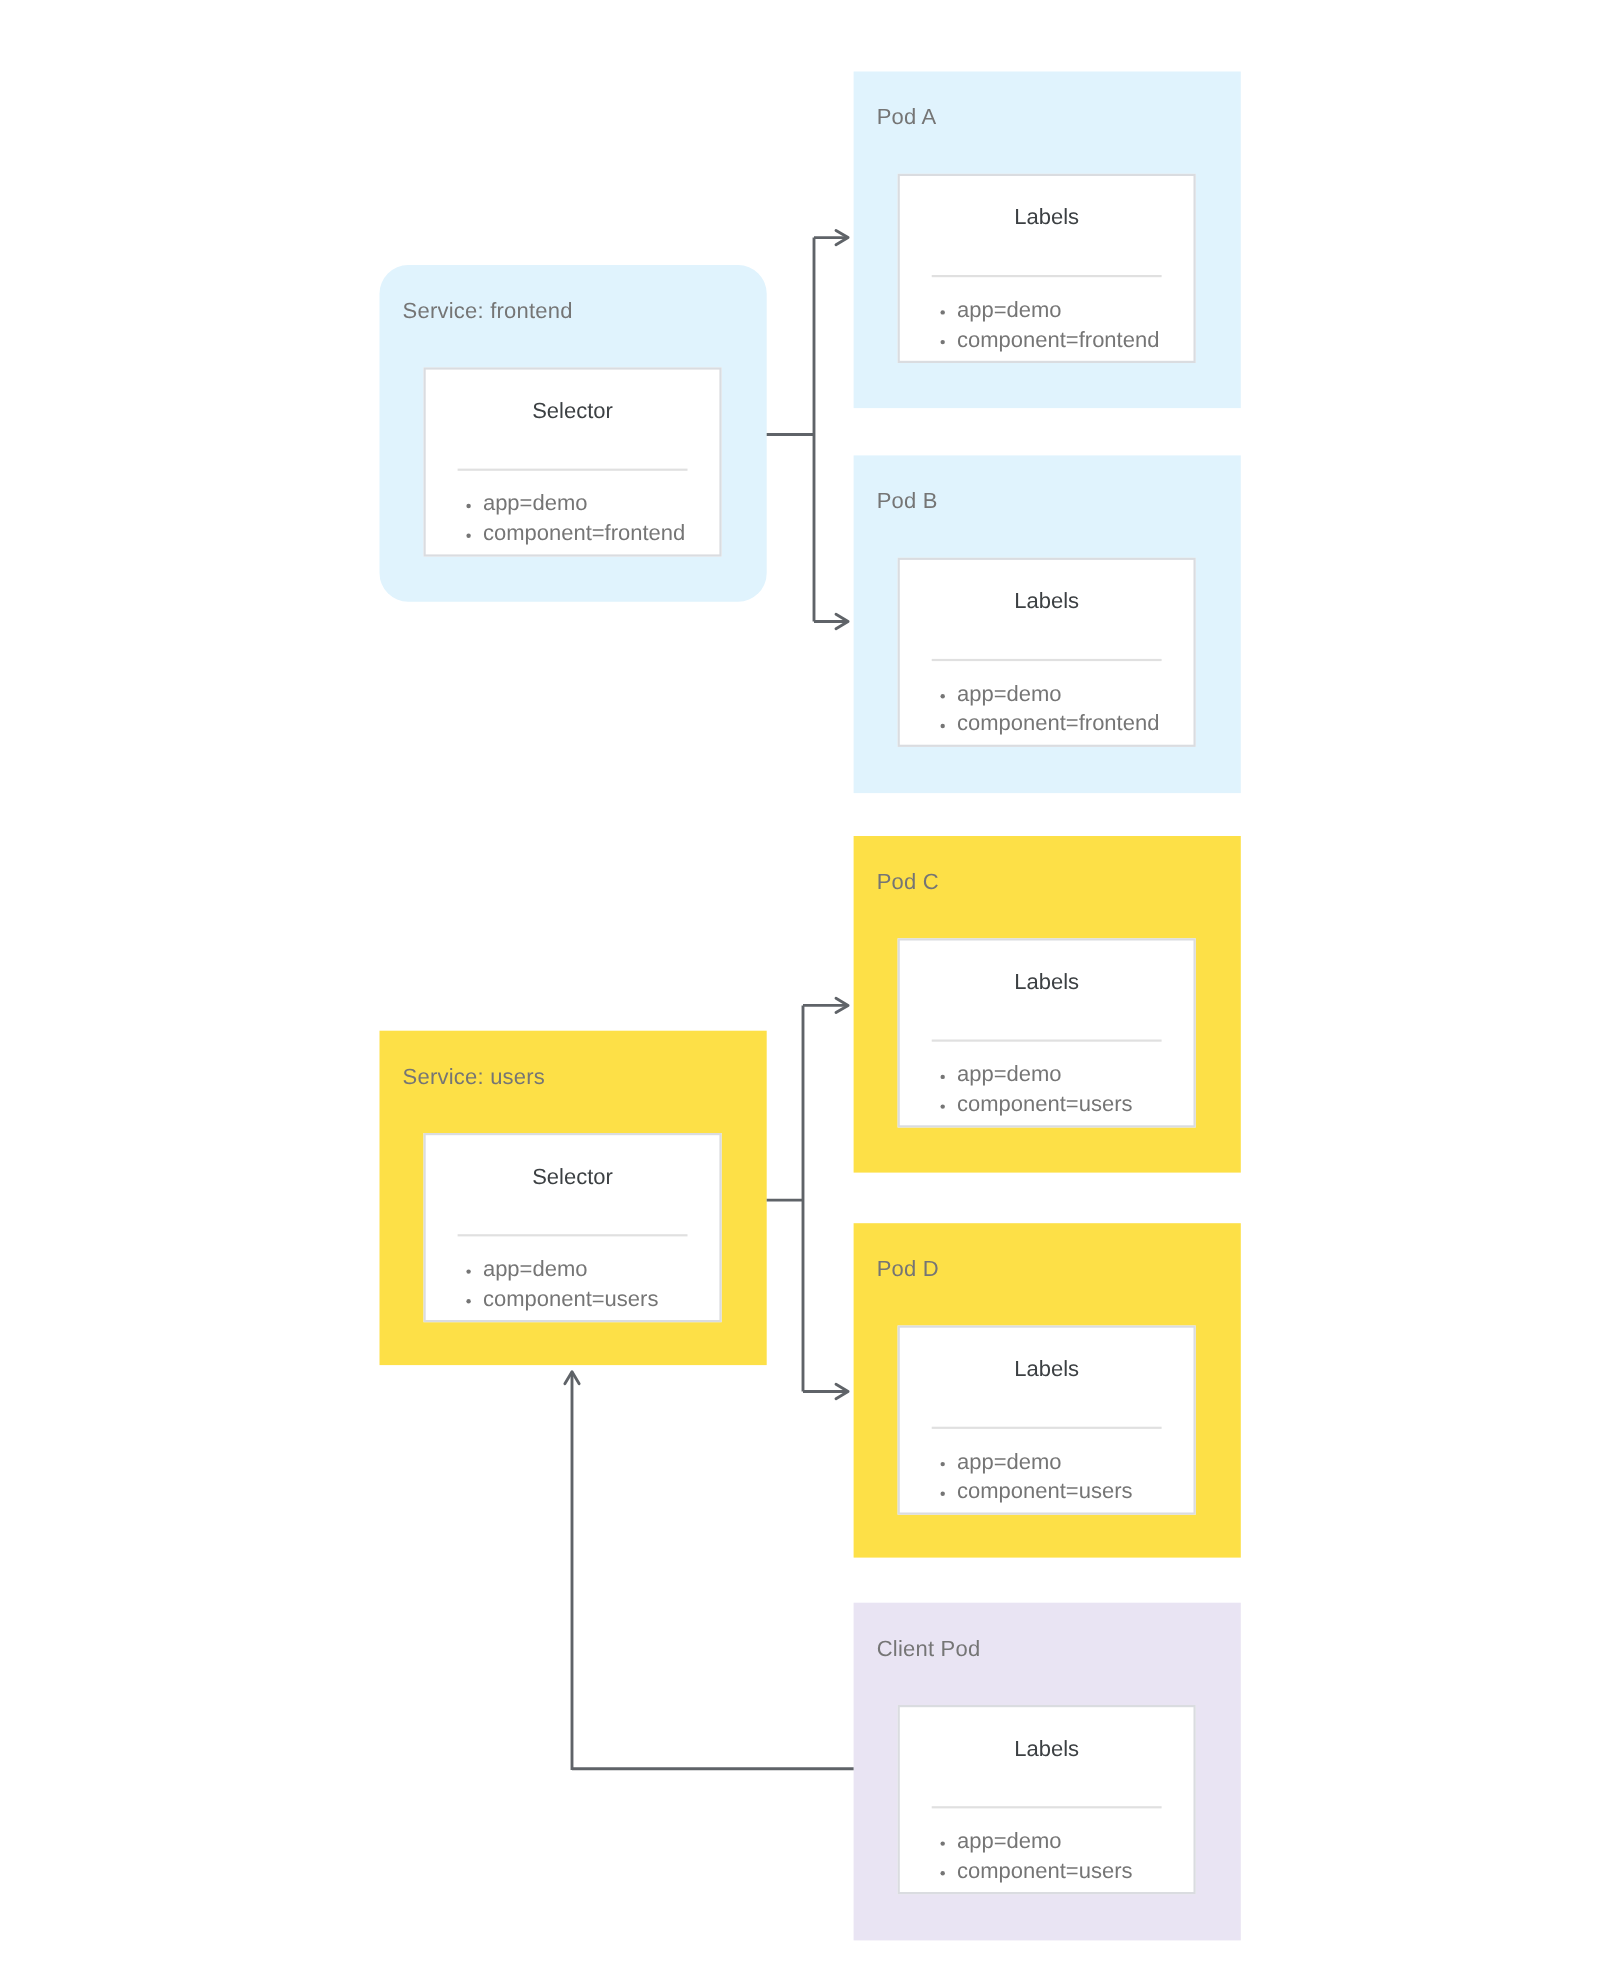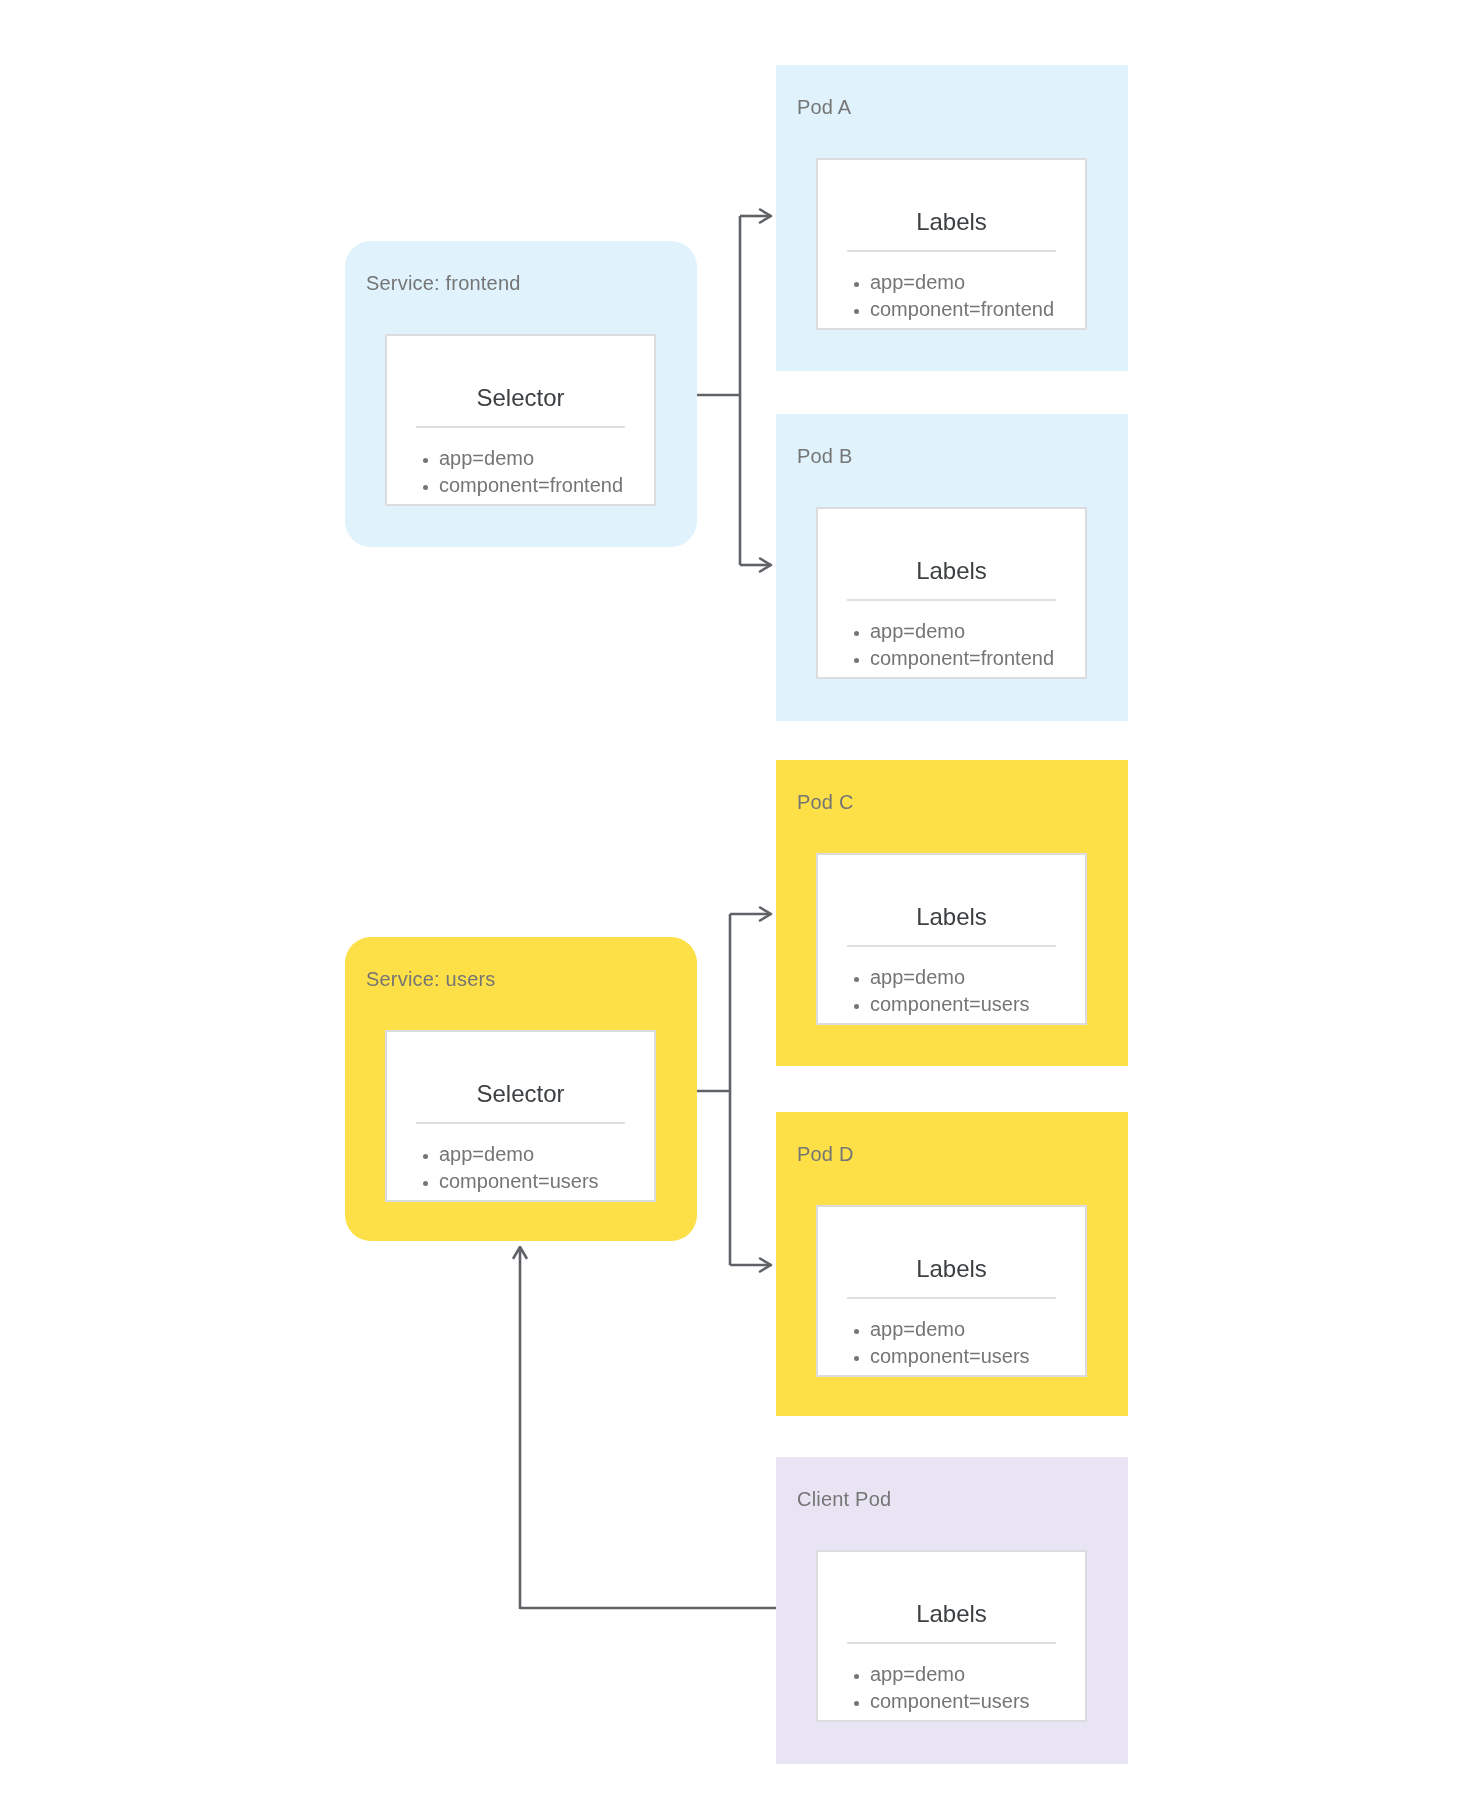--- a/index.html
+++ b/index.html
@@ -40,23 +40,23 @@
     position: absolute;
     left: 40px;
     top: 93px;
     width: 271px;
     height: 172px;
     background: #ffffff;
     border: 2px solid #dadce0;
     box-sizing: border-box;
   }
   .card-title {
-    margin-top: 48px;
+    margin-top: 27px;
     text-align: center;
-    font-size: 24px;
+    font-size: 20px;
     color: #3c4043;
   }
   .card-divider {
     position: absolute;
     left: 29px;
     right: 29px;
     top: 90px;
     height: 2px;
     background: #e0e0e0;
   }
@@ -130,21 +130,21 @@
     <div class="card">
       <div class="card-title">Labels</div>
       <div class="card-divider"></div>
       <ul class="card-list">
         <li>app=demo</li>
         <li>component=users</li>
       </ul>
     </div>
   </div>
 
-  <div class="node green" style="left:345px; top:923px; height:304px;border-radius:26px;">
+  <div class="node green" style="left:345px; top:923px; height:304px;">
     <div class="node-label">Service: users</div>
     <div class="card">
       <div class="card-title">Selector</div>
       <div class="card-divider"></div>
       <ul class="card-list">
         <li>app=demo</li>
         <li>component=users</li>
       </ul>
     </div>
   </div>

